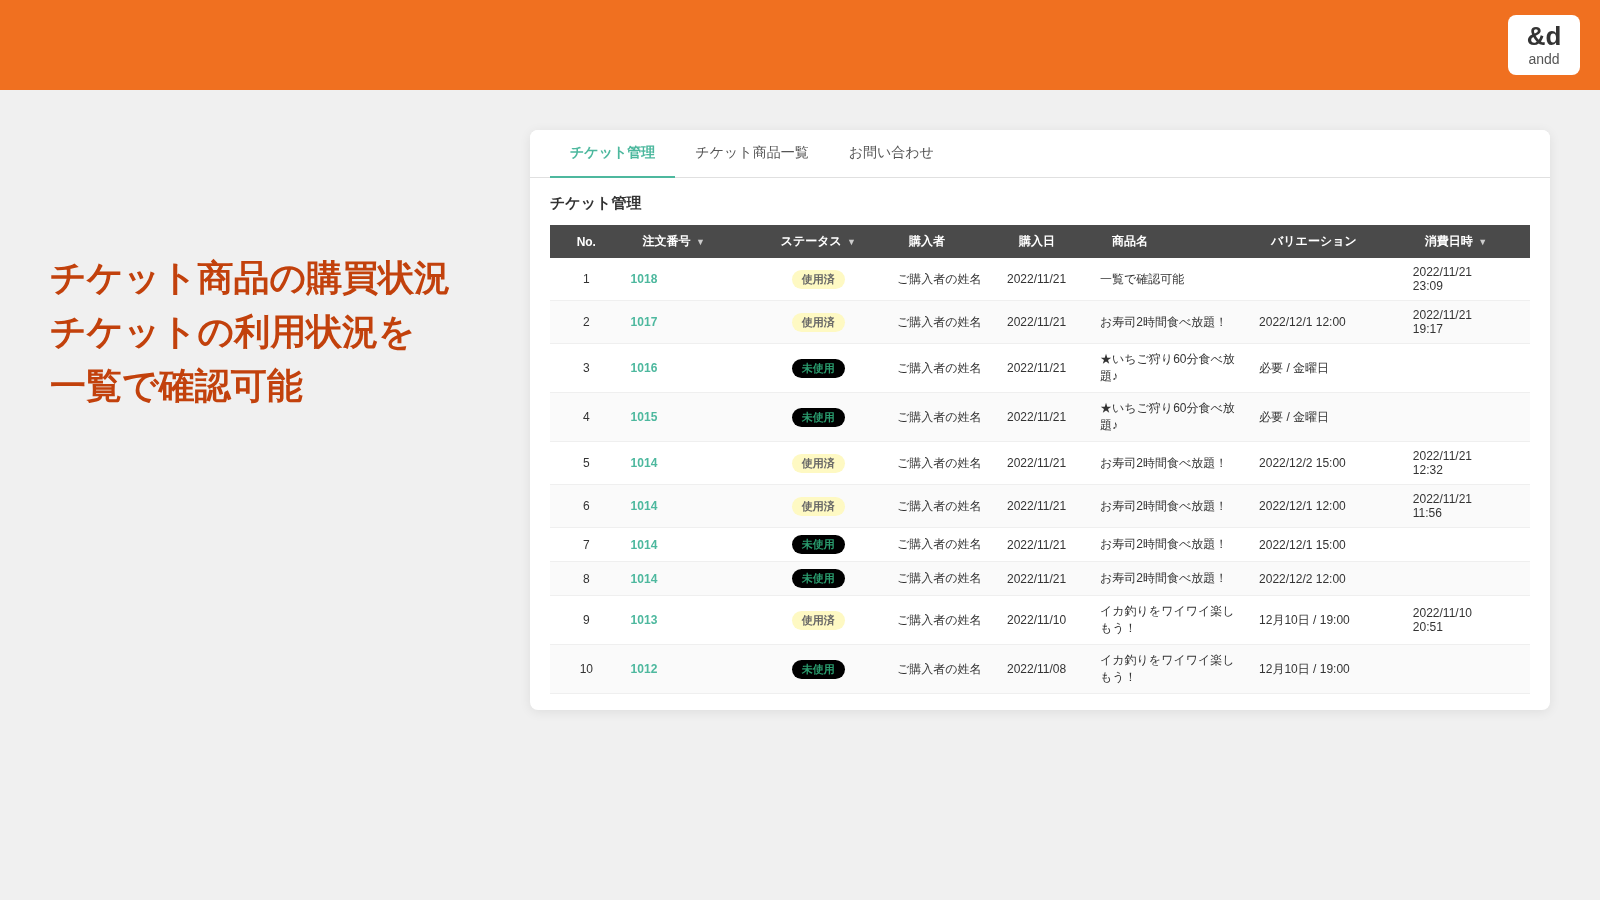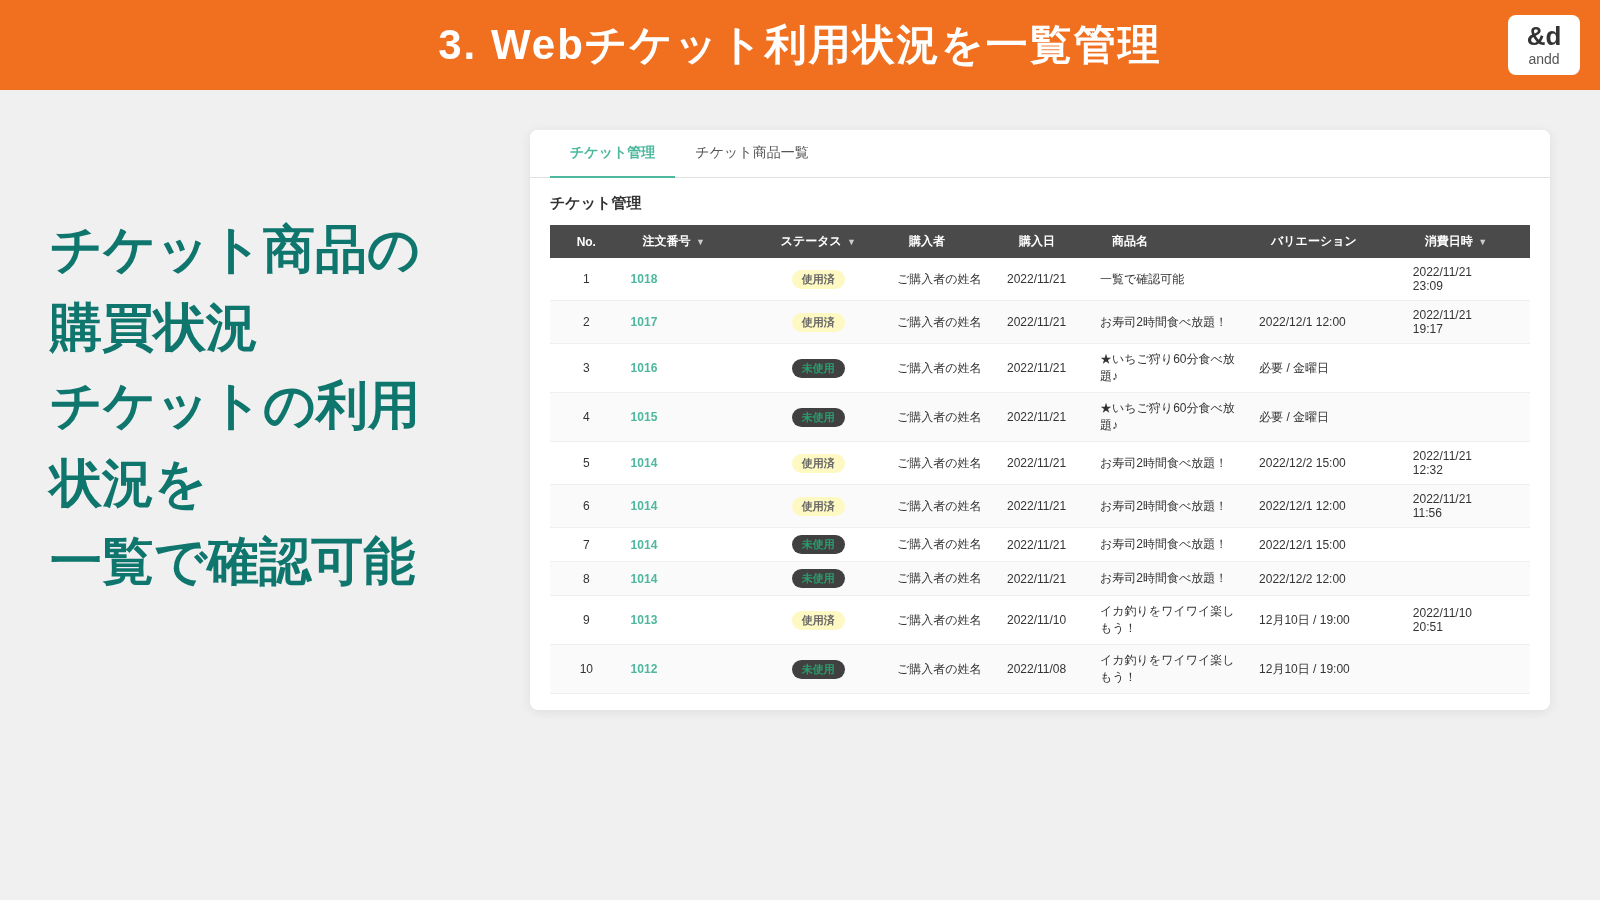--- a/index.html
+++ b/index.html
@@ -60,24 +60,25 @@
       height: calc(900px - 90px);
       align-items: flex-start;
     }
 
     
     .left-text {
       flex: 0 0 420px;
       padding-top: 80px;
     }
     .left-text p {
-      font-size: 52px;
+      font-size: 36px;
       font-weight: 900;
-      color: #0f766e;
+      color: #c2410c;
       line-height: 1.5;
+      margin-top: 41px;
     }
 
     
     .right-panel {
       flex: 1;
       background: #fff;
       border-radius: 8px;
       padding: 0;
       box-shadow: 0 2px 12px rgba(0,0,0,0.08);
       overflow: hidden;
@@ -160,37 +161,36 @@
       font-size: 11px;
       font-weight: 600;
       text-align: center;
       min-width: 52px;
     }
     .badge-used {
       background: #fef9c3;
       color: #666;
     }
     .badge-unused {
-      background: #404040;
+      background: #000000;
       color: #2a9c6e;
     }
     .col-no { width: 32px; text-align: center; }
     .col-order { width: 55px; }
     .col-status { width: 80px; text-align: center; }
     .col-buyer { width: 90px; margin-left: 24px; }
     .col-date { width: 75px; }
     .col-product { width: 130px; margin-left: 36px; }
     .col-variation { width: 110px; }
     .col-consumed { width: 95px; }
   </style>
 </head>
 <body>
 
 <div class="header">
-  <h1 class="header-title">3. Webチケット利用状況を一覧管理</h1>
   <div class="header-logo">
     <span class="header-logo-text">&amp;d</span>
     <span class="header-logo-sub">andd</span>
   </div>
 </div>
 
 <div class="main">
 
   <div class="left-text">
     <p>
@@ -198,20 +198,21 @@
       <span>チケットの利用状況を</span><br>
       <span>一覧で確認可能</span>
     </p>
   </div>
 
   <div class="right-panel">
 
     <div class="tabs">
       <div class="tab active">チケット管理</div>
       <div class="tab">チケット商品一覧</div>
+      <div class="tab">お問い合わせ</div>
     </div>
 
     <div class="table-section">
       <div class="section-title">チケット管理</div>
 
       <table>
         <thead>
           <tr>
             <th class="col-no">No.</th>
             <th class="col-order">注文番号 <span class="sort-icon">▼</span></th>

